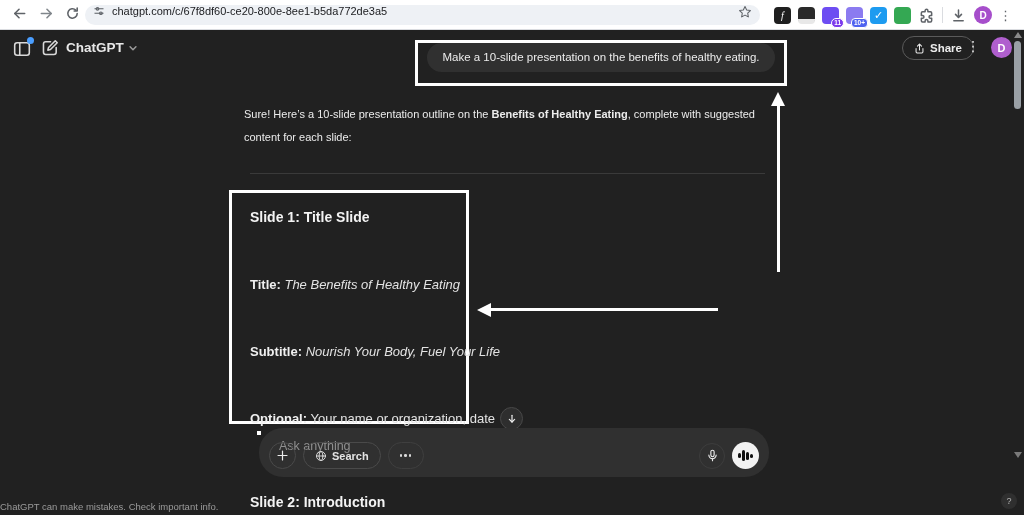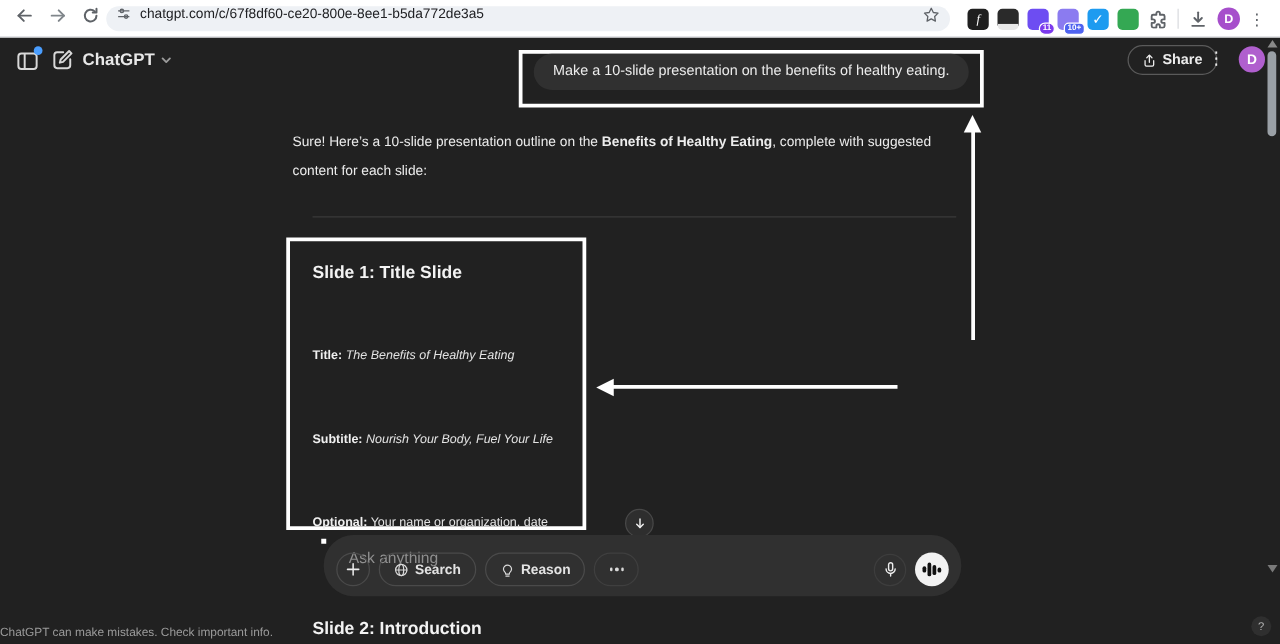--- a/index.html
+++ b/index.html
@@ -48,26 +48,26 @@
   .ann-box-msg { left:415px; top:40px; width:372px; height:46px; display:flex; justify-content:center; }
   .ann-box-slides { left:229px; top:190px; width:240px; height:234px; padding:14px 6px 0 18px; }
   .arrow-head-up { position:absolute; left:771px; top:92px; width:0; height:0; border-left:7px solid transparent; border-right:7px solid transparent; border-bottom:14px solid #fff; }
   .arrow-shaft-v { position:absolute; left:777px; top:105px; width:3px; height:167px; background:#fff; }
   .arrow-head-left { position:absolute; left:477px; top:303px; width:0; height:0; border-top:7px solid transparent; border-bottom:7px solid transparent; border-right:14px solid #fff; }
   .arrow-shaft-h { position:absolute; left:490px; top:308px; width:228px; height:3px; background:#fff; }
   .ann-dot { position:absolute; left:257px; top:431px; width:4px; height:4px; background:#fff; }
 
   
   .user-bubble { background:#303030; color:#ececec; font-size:11.5px; line-height:29px; height:29px; border-radius:15px; padding:0 15px; white-space:nowrap; }
-  .assistant-p { position:absolute; left:234px; top:103px; width:520px; color:#ececec; font-size:11px; line-height:23px; }
+  .assistant-p { position:absolute; left:244px; top:103px; width:520px; color:#ececec; font-size:11px; line-height:23px; }
   .assistant-p b { font-weight:700; }
   .divider { position:absolute; left:250px; top:173px; width:515px; height:1px; background:#3a3a3a; }
   .slide-h { color:#f3f3f3; font-size:14px; font-weight:700; line-height:20px; margin-bottom:9px; }
   .slide-h2 { margin-top:64px; }
-  .slide-row { color:#e3e3e3; font-size:10px; line-height:19px; white-space:nowrap;margin-top:48px; }
+  .slide-row { color:#e3e3e3; font-size:13px; line-height:19px; white-space:nowrap;margin-top:48px; }
   .slide-row b { font-weight:700; color:#f0f0f0; }
   .val-italic { font-style:italic; }
 
   
   .scroll-down-btn { position:absolute; left:500px; top:407px; width:23px; height:23px; border-radius:50%; background:#2e2e2e; border:1px solid #484848; display:flex; align-items:center; justify-content:center; cursor:pointer; }
   .scroll-down-btn svg { width:12px; height:12px; stroke:#ececec; stroke-width:1.6; fill:none; stroke-linecap:round; stroke-linejoin:round; }
 
   
   .composer { position:absolute; left:259px; top:428px; width:510px; height:49px; background:#303030; border-radius:24px; }
   .composer-input { position:absolute; left:20px; top:11px; color:#8f8f8f; font-size:12.5px; cursor:text; }
@@ -232,27 +232,20 @@
           </svg>
       </div>
       <div class="pill-btn">
         <svg viewBox="0 0 16 16">
             <circle cx="8" cy="8" r="6"></circle>
             <ellipse cx="8" cy="8" rx="2.6" ry="6"></ellipse>
             <line x1="2" y1="8" x2="14" y2="8"></line>
           </svg>
         <span class="pill-label">Search</span>
       </div>
-      <div class="pill-btn">
-        <svg viewBox="0 0 16 16">
-            <path d="M5.2 10.3a4.3 4.3 0 1 1 5.6 0c-.7.6-.9 1.3-.9 2.2H6.1c0-.9-.2-1.6-.9-2.2z"></path>
-            <line x1="6.3" y1="14.5" x2="9.7" y2="14.5"></line>
-          </svg>
-        <span class="pill-label">Reason</span>
-      </div>
       <div class="more-btn">
         <i></i>
           <i></i>
           <i></i>
       </div>
       <div class="flex-sp"></div>
       <div class="mic-btn">
         <svg viewBox="0 0 16 16">
             <rect x="6" y="1.5" width="4" height="8" rx="2"></rect>
             <path d="M3.5 7.5a4.5 4.5 0 0 0 9 0"></path>

